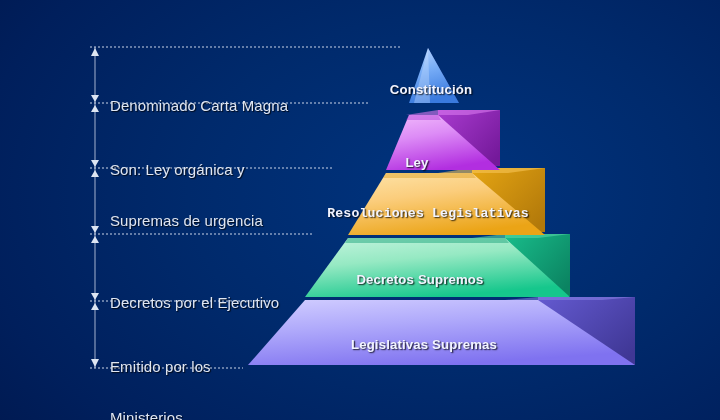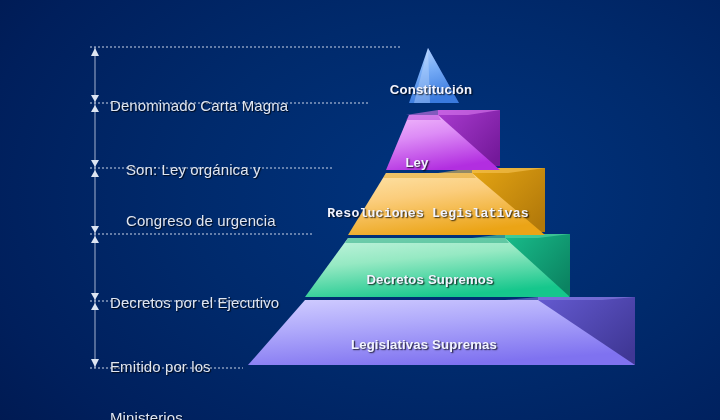--- a/index.html
+++ b/index.html
@@ -177,38 +177,38 @@
       <polygon points="95,303 91,310 99,310"></polygon>
 
       <polygon points="95,367 91,359 99,359"></polygon>
     </g>
   </svg>
 
   <div class="annot-text" style="left:110px; top:63px;">
     <div>Denominado Carta Magna</div>
   </div>
 
-  <div class="annot-text" style="left:110px; top:127px;margin-left:16px;">
+  <div class="annot-text" style="left:110px; top:127px;">
     <div>Son: Ley orgánica y</div>
-    <div>Congreso de urgencia</div>
+    <div>Supremas de urgencia</div>
   </div>
 
 
   <div class="annot-text" style="left:110px; top:260px;">
     <div>Decretos por el Ejecutivo</div>
   </div>
 
   <div class="annot-text" style="left:110px; top:324px;">
     <div>Emitido por los</div>
     <div>Ministerios.</div>
   </div>
 
   <div class="tier-text light" style="left:431px; top:82px;">Constitución</div>
 
   <div class="tier-text light" style="left:417px; top:144px;margin-top:11px;">Ley</div>
 
   <div class="tier-text light" style="left:428px; top:206px;font-family:Liberation Mono, monospace;">Resoluciones Legislativas</div>
 
-  <div class="tier-text light" style="left:420px; top:272px;margin-left:10px;">Decretos Supremos</div>
+  <div class="tier-text light" style="left:420px; top:272px;">Decretos Supremos</div>
 
   <div class="tier-text light" style="left:424px; top:337px;">Legislativas Supremas</div>
 
 </div>
 
 </body></html>

